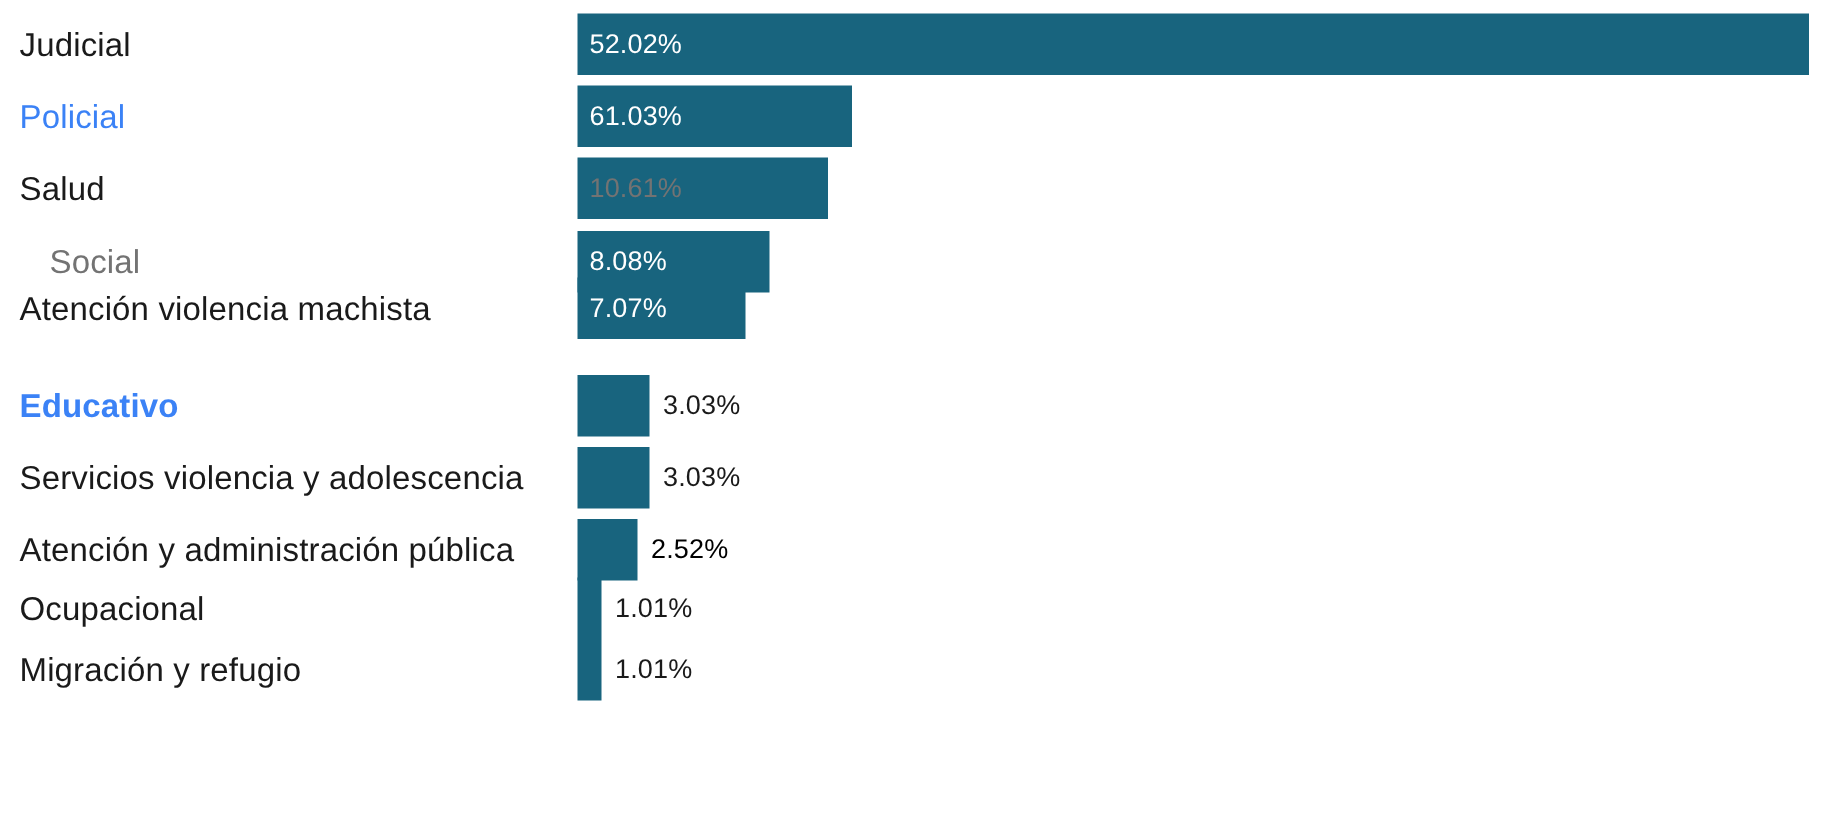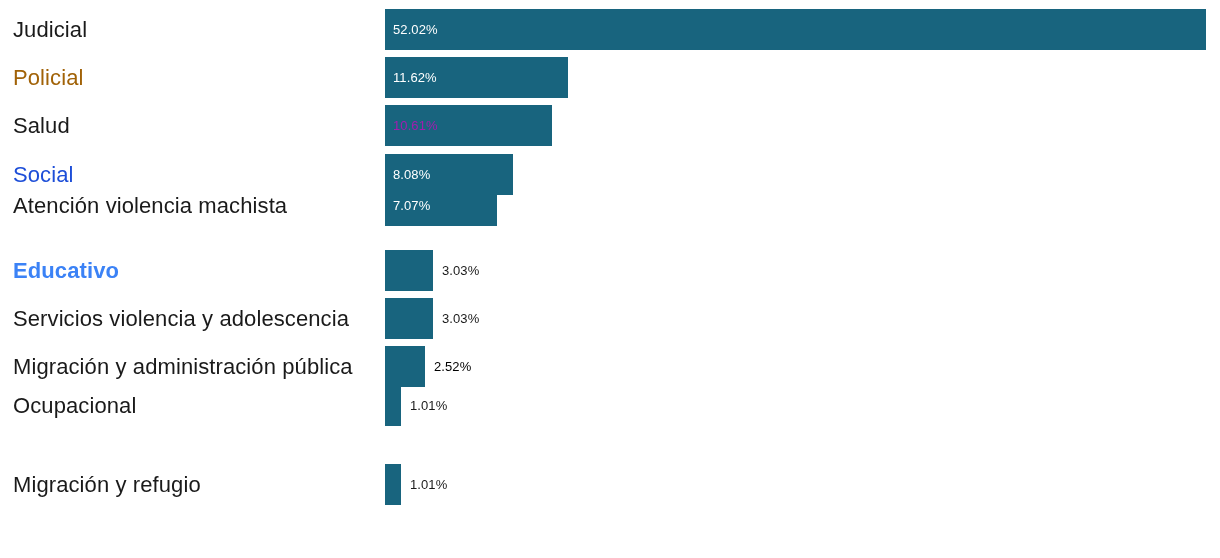--- a/index.html
+++ b/index.html
@@ -62,21 +62,21 @@
     left: 0;
     top: 0;
     height: 41px;
   }
 
   .bar-value {
     position: absolute;
     top: 0;
     height: 41px;
     line-height: 41px;
-    font-size: 13px;
+    font-size: 18px;
     white-space: nowrap;
     letter-spacing: 0.1px;
   }
   .bar-value.inside {
     left: 8px;
     color: #ffffff;
   }
   .bar-value.outside {
     color: #1a1a1a;
   }
@@ -100,35 +100,35 @@
 
   <div id="plot-area">
       <div class="bar-row" style="top: 9px;">
         <div class="row-label" style="color: rgb(26, 26, 26);">Judicial</div>
         <div class="bar-track" style="left: 385px;">
           <div class="bar-rect" style="width: 821px; height: 41px; background: rgb(24, 100, 126);"></div>
           <div class="bar-value inside" style="color: rgb(255, 255, 255);">52.02%</div>
         </div>
       </div>
       <div class="bar-row" style="top: 57.2px;">
-        <div class="row-label" style="color: #a16207;">Policial</div>
+        <div class="row-label" style="color: #3b82f6;">Policial</div>
         <div class="bar-track" style="left: 385px;">
           <div class="bar-rect" style="width: 183px; height: 41px; background: rgb(24, 100, 126);"></div>
-          <div class="bar-value inside" style="color: rgb(255, 255, 255);">11.62%</div>
+          <div class="bar-value inside" style="color: rgb(255, 255, 255);">61.03%</div>
         </div>
       </div>
       <div class="bar-row" style="top: 105.4px;">
         <div class="row-label" style="color: rgb(26, 26, 26);">Salud</div>
         <div class="bar-track" style="left: 385px;">
           <div class="bar-rect" style="width: 167px; height: 41px; background: rgb(24, 100, 126);"></div>
-          <div class="bar-value inside" style="color: #a21caf;">10.61%</div>
+          <div class="bar-value inside" style="color: #737373;">10.61%</div>
         </div>
       </div>
       <div class="bar-row" style="top: 153.6px;">
-        <div class="row-label" style="color: #1d4ed8;">Social</div>
+        <div class="row-label" style="color: #737373; margin-left: 20px;">Social</div>
         <div class="bar-track" style="left: 385px;">
           <div class="bar-rect" style="width: 128px; height: 41px; background: rgb(24, 100, 126);"></div>
           <div class="bar-value inside" style="color: rgb(255, 255, 255);">8.08%</div>
         </div>
       </div>
       <div class="bar-row" style="top: 185px;">
         <div class="row-label" style="color: rgb(26, 26, 26);">Atención violencia machista</div>
         <div class="bar-track" style="left: 385px;">
           <div class="bar-rect" style="width: 112px; height: 41px; background: rgb(24, 100, 126);"></div>
           <div class="bar-value inside" style="color: rgb(255, 255, 255);">7.07%</div>
@@ -142,34 +142,34 @@
         </div>
       </div>
       <div class="bar-row" style="top: 298.2px;">
         <div class="row-label" style="color: rgb(26, 26, 26);">Servicios violencia y adolescencia</div>
         <div class="bar-track" style="left: 385px;">
           <div class="bar-rect" style="width: 48px; height: 41px; background: rgb(24, 100, 126);"></div>
           <div class="bar-value outside" style="left: 57px; color: rgb(26, 26, 26);">3.03%</div>
         </div>
       </div>
       <div class="bar-row" style="top: 346.4px;">
-        <div class="row-label" style="color: rgb(26, 26, 26);">Migración y administración pública</div>
+        <div class="row-label" style="color: rgb(26, 26, 26);">Atención y administración pública</div>
         <div class="bar-track" style="left: 385px;">
           <div class="bar-rect" style="width: 40px; height: 41px; background: rgb(24, 100, 126);"></div>
           <div class="bar-value outside" style="left: 49px; color: #000000;">2.52%</div>
         </div>
       </div>
       <div class="bar-row" style="top: 385px;">
         <div class="row-label" style="color: rgb(26, 26, 26);">Ocupacional</div>
         <div class="bar-track" style="left: 385px;">
           <div class="bar-rect" style="width: 16px; height: 41px; background: rgb(24, 100, 126);"></div>
           <div class="bar-value outside" style="left: 25px; color: rgb(26, 26, 26);">1.01%</div>
         </div>
       </div>
-      <div class="bar-row" style="top: 464px;">
+      <div class="bar-row" style="top: 426px;">
         <div class="row-label" style="color: rgb(26, 26, 26);">Migración y refugio</div>
         <div class="bar-track" style="left: 385px;">
           <div class="bar-rect" style="width: 16px; height: 41px; background: rgb(24, 100, 126);"></div>
           <div class="bar-value outside" style="left: 25px; color: rgb(26, 26, 26);">1.01%</div>
         </div>
       </div>
     </div>
 
 
 </div>

